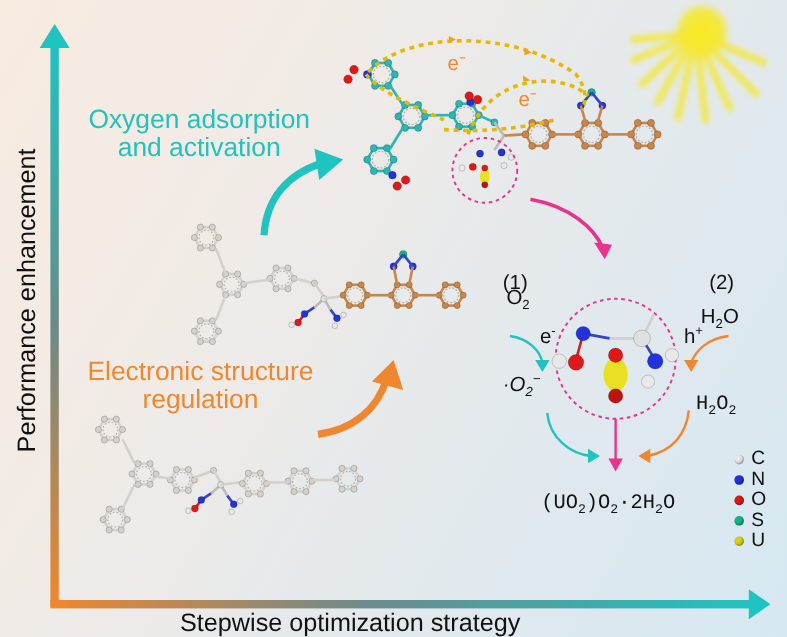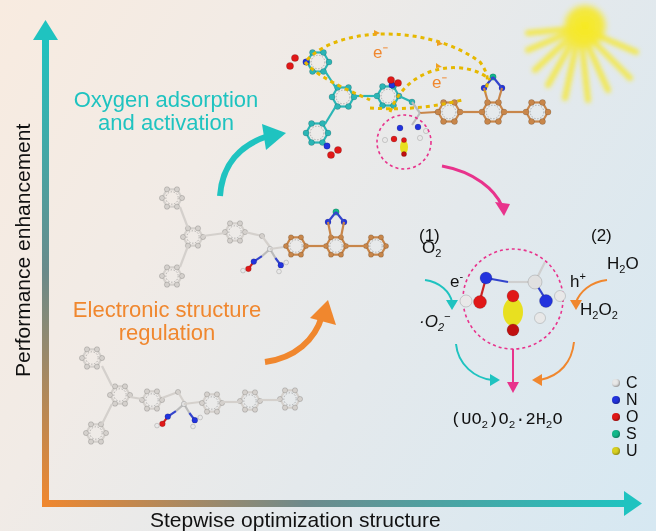--- a/index.html
+++ b/index.html
@@ -486,21 +486,21 @@
         <circle cx="546" cy="301" r="6.5" fill="#2233dd" stroke="rgba(0,0,0,.25)" stroke-width="0.6"></circle>
         <circle cx="560" cy="296" r="5.5" fill="#e8e8e8" stroke="rgba(0,0,0,.25)" stroke-width="0.6"></circle>
         <circle cx="540" cy="318" r="5.5" fill="#e8e8e8" stroke="rgba(0,0,0,.25)" stroke-width="0.6"></circle>
         <ellipse cx="513" cy="312" rx="10" ry="14" fill="#e8e020"></ellipse>
         <circle cx="513" cy="296" r="6" fill="#e01818" stroke="rgba(0,0,0,.25)" stroke-width="0.6"></circle>
         <circle cx="513" cy="330" r="6" fill="#c01010" stroke="rgba(0,0,0,.25)" stroke-width="0.6"></circle>
       </g>
   </svg>
 
   <div class="lbl axis-title" style="left:-92px;top:250px;transform:rotate(-90deg);transform-origin:center;width:230px;text-align:center;">Performance enhancement</div>
-  <div class="lbl axis-title" style="left:150px;top:508px;">Stepwise optimization structure</div>
+  <div class="lbl axis-title" style="left:150px;top:508px;">Stepwise optimization strategy</div>
 
   <div class="lbl cyan-txt" style="left:52px;top:88px;width:228px;">
     <div>Oxygen adsorption</div>
     <div>and activation</div>
   </div>
   <div class="lbl orange-txt" style="left:52px;top:298px;width:230px;">
     <div>Electronic structure</div>
     <div>regulation</div>
   </div>
 
@@ -512,27 +512,27 @@
 
   <div class="lbl chem" style="left:422px;top:238px;">
     <span>O</span><sub>2</sub>
   </div>
   <div class="lbl chem" style="left:450px;top:270px;">
     <span>e</span><sup>-</sup>
   </div>
   <div class="lbl chem" style="left:419px;top:310px;font-style:italic;">
     <span>·O</span><sub>2</sub><sup>−</sup>
   </div>
-  <div class="lbl chem" style="left:584px;top:254px;margin-left:23px;">
+  <div class="lbl chem" style="left:584px;top:254px;">
     <span>H</span><sub>2</sub><span>O</span>
   </div>
   <div class="lbl chem" style="left:570px;top:270px;">
     <span>h</span><sup>+</sup>
   </div>
-  <div class="lbl chem" style="left:580px;top:300px;">
+  <div class="lbl chem" style="left:580px;top:328px;font-family:Liberation Mono, monospace;">
     <span>H</span><sub>2</sub><span>O</span><sub>2</sub>
   </div>
   <div class="lbl chem" style="left:451px;top:410px;font-family:Liberation Mono, monospace;">
     <span>(UO</span><sub>2</sub><span>)O</span><sub>2</sub><span>·2H</span><sub>2</sub><span>O</span>
   </div>
 
   <div id="legend">
       <div class="legend-item" style="top: 374px;">
         <span class="legend-dot" style="background: rgb(232, 232, 232); box-shadow: rgba(0, 0, 0, 0.35) -1px -1px 2px inset;"></span>
         <span>C</span>

